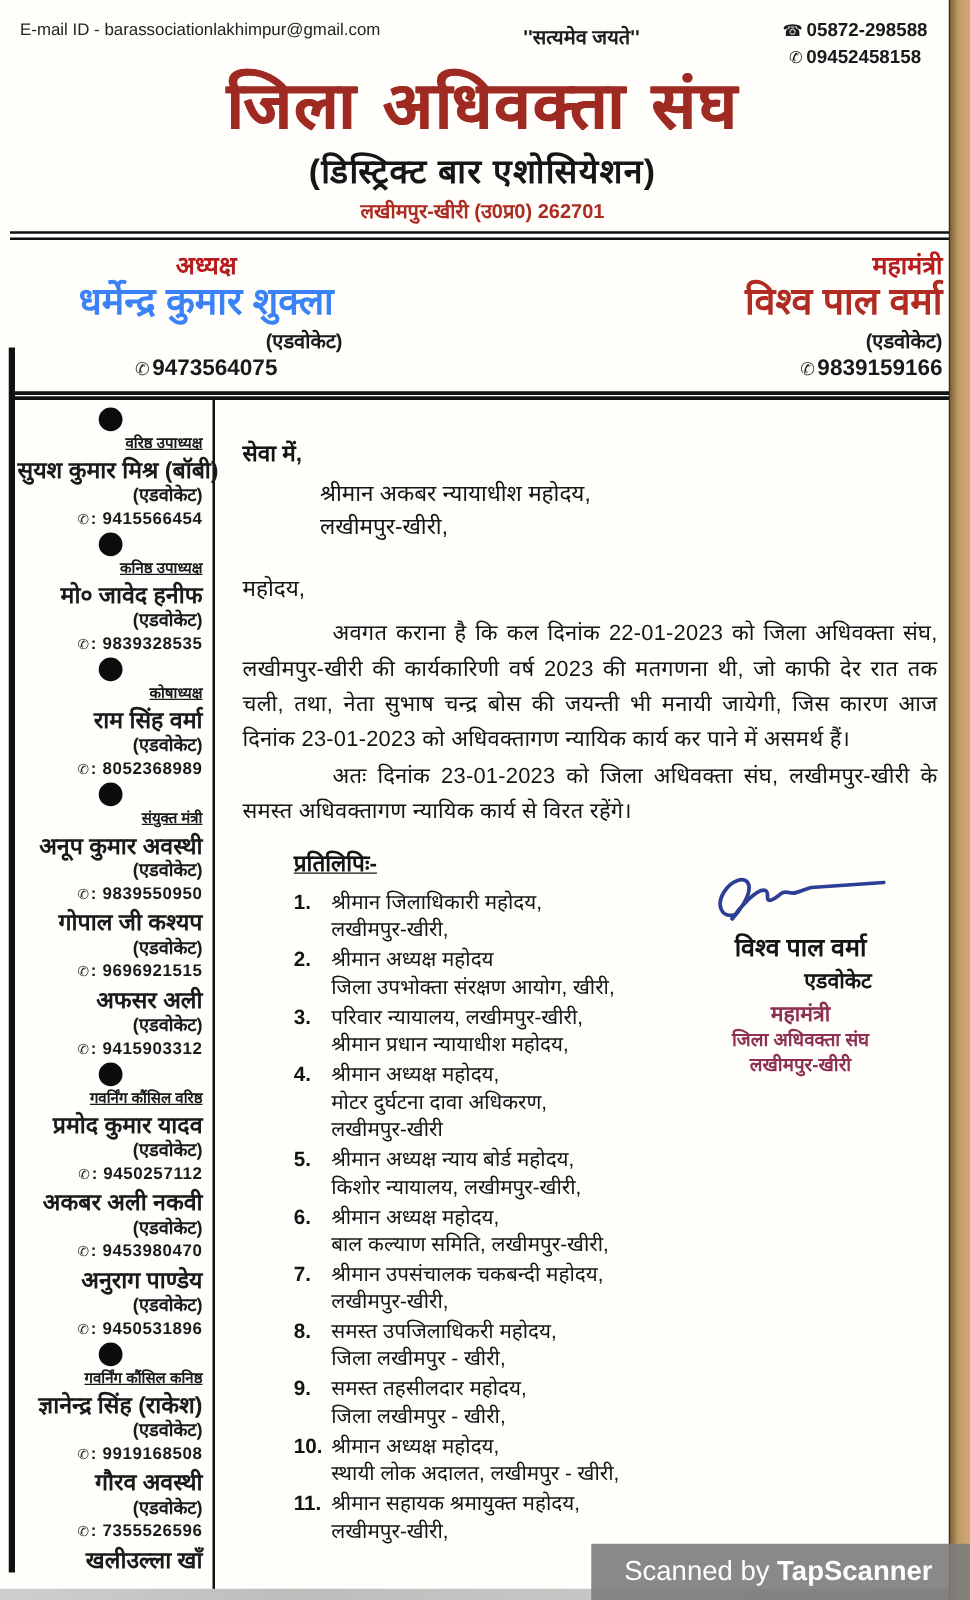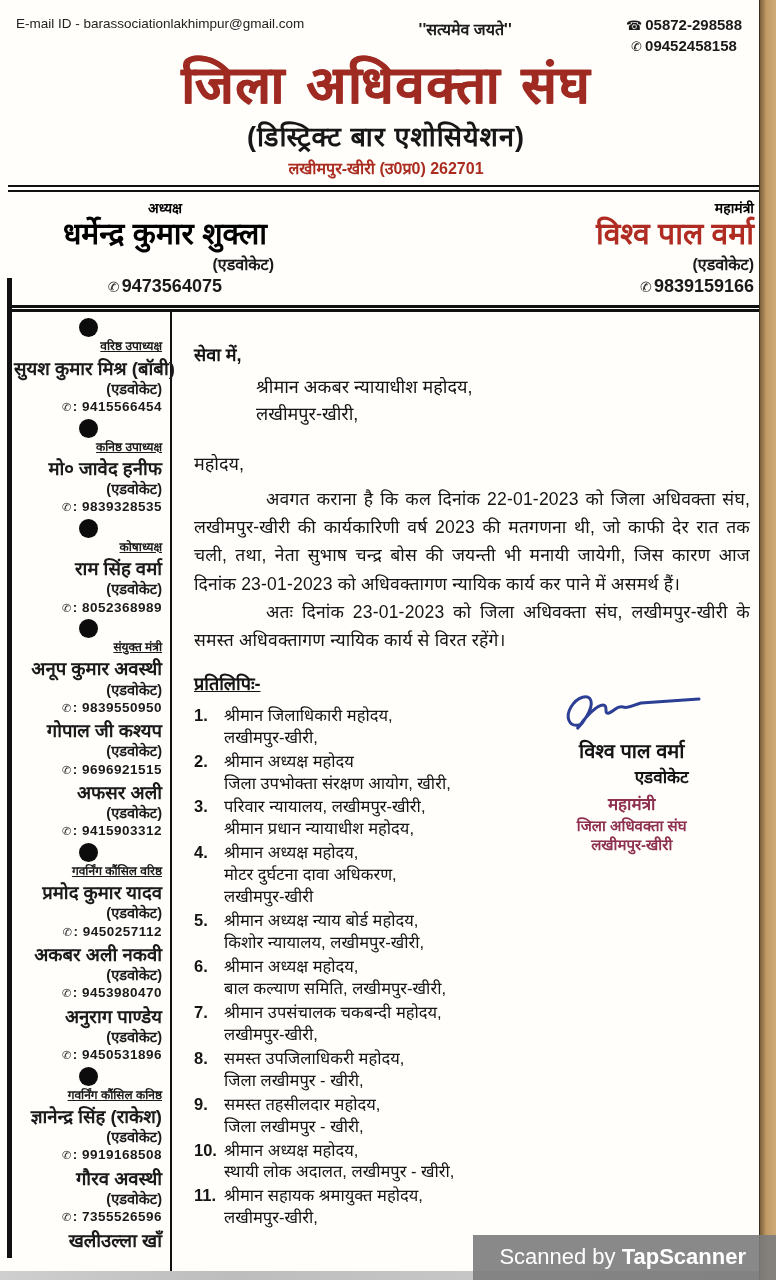--- a/index.html
+++ b/index.html
@@ -31,21 +31,21 @@
   .addr { text-align:center; font-size:16px; font-weight:bold; color:#ab2c20; margin-top:3px; }
 
   .dbl-rule-1 { margin:6px 8px 0 8px; height:7px; border-top:2px solid #111; border-bottom:2px solid #111; }
   .dbl-rule-2 { margin:0 8px; height:7px; border-top:3px solid #111; border-bottom:3px solid #111; }
 
   
   .officers { display:flex; justify-content:space-between; padding:6px 22px 8px 30px; }
   .off { display:flex; flex-direction:column; }
   .off-left { align-items:center; width:270px; }
   .off-right { align-items:flex-end; width:250px; text-align:right; }
-  .off-role { font-size:14px; font-weight:bold; color:#000000; }
+  .off-role { font-size:20px; font-weight:bold; color:#b91c1c; }
   .off-name { font-size:30px; font-weight:bold; color:#b02c22; line-height:1.15; white-space:nowrap; }
   .off-desig { font-size:16px; font-weight:bold; margin-top:2px; }
   .off-left .off-desig { align-self:flex-end; padding-right:26px; }
   .off-phone { font-size:18px; font-weight:bold; margin-top:1px; }
   .off-phone .ico { font-size:14px; margin-right:2px; color:#333; }
 
   
   .main { display:flex; align-items:stretch; position:relative; height:985px; }
   .sidebar { width:172px; border-right:2px solid #111; padding:4px 8px 0 14px; text-align:right; flex-shrink:0; }
   .bullet { width:19px; height:19px; border-radius:50%; background:#0c0c0c; margin:2px auto 1px auto; }
@@ -60,21 +60,21 @@
   .ref-row { display:flex; justify-content:space-between; align-items:flex-end; font-weight:bold; font-size:17px; }
   .date-wrap { display:flex; align-items:flex-end; gap:6px; }
   .date-val { border-bottom:2px dotted #444; padding:0 14px 1px 14px; font-weight:bold; letter-spacing:1px; }
   .seva { margin-top:22px; font-weight:bold; font-size:18px; }
   .recip { margin-left:62px; margin-top:8px; line-height:1.45; font-size:18px; }
   .mahoday { margin-top:24px; font-weight:normal; font-size:18px; }
   .para { margin-top:10px; text-align:justify; line-height:1.62; text-indent:72px; letter-spacing:.2px; }
   .para2 { margin-top:0; }
 
   .copy-sec { display:flex; margin-top:16px; }
-  .copy-left { flex:1.35; }
+  .copy-left { flex:1.35;margin-left:41px; }
   .copy-right { flex:1; text-align:center; padding-top:2px; }
   .copy-head { font-weight:bold; font-size:18px; text-decoration:underline; margin-bottom:10px; }
   .copy-item { display:flex; font-size:16.5px; line-height:1.33; margin-bottom:2px; }
   .copy-num { width:30px; font-weight:bold; flex-shrink:0; }
   .closing { font-size:19px; font-weight:bold; margin-bottom:8px; }
   .sig-svg { display:block; margin:16px auto 2px auto; }
   .sig-name { font-size:20px; font-weight:bold; margin-top:2px; }
   .sig-desig { font-size:17px; font-weight:bold; margin-top:1px; padding-left:60px; }
   .stamp { color:#8e3050; font-weight:bold; margin-top:6px; line-height:1.3; }
   .stamp-l1 { font-size:17px; }
@@ -110,21 +110,21 @@
     <div class="title">जिला अधिवक्ता संघ</div>
     <div class="subtitle">(डिस्ट्रिक्ट बार एशोसियेशन)</div>
     <div class="addr">लखीमपुर-खीरी (उ0प्र0) 262701</div>
   </div>
 
   <div class="dbl-rule-1"></div>
 
   <div class="officers">
     <div class="off off-left">
       <div class="off-role">अध्यक्ष</div>
-      <div class="off-name" style="color:#000000;">धर्मेन्द्र कुमार शुक्ला</div>
+      <div class="off-name" style="color:#3b82f6;">धर्मेन्द्र कुमार शुक्ला</div>
       <div class="off-desig">(एडवोकेट)</div>
       <div class="off-phone"><span class="ico">✆</span><span>9473564075</span></div>
     </div>
     <div class="off off-right">
       <div class="off-role">महामंत्री</div>
       <div class="off-name" style="color:#b02c22;">विश्व पाल वर्मा</div>
       <div class="off-desig">(एडवोकेट)</div>
       <div class="off-phone"><span class="ico">✆</span><span>9839159166</span></div>
     </div>
   </div>

